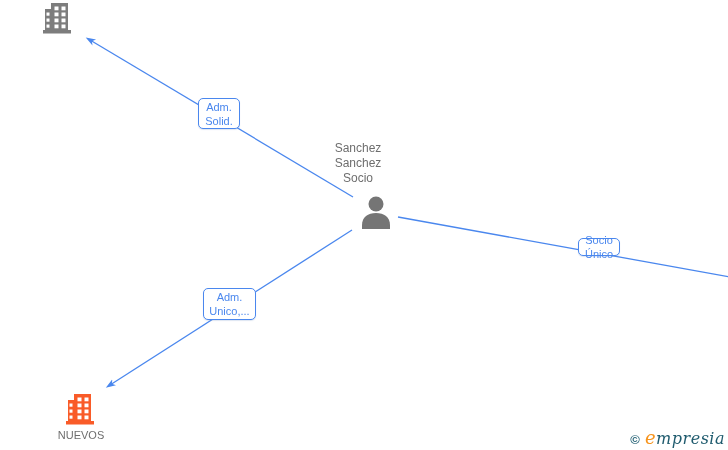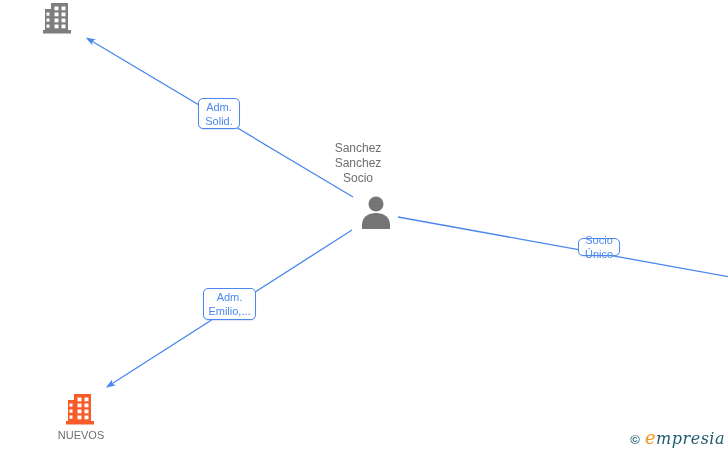--- a/index.html
+++ b/index.html
@@ -118,21 +118,21 @@
       <path d="M1,33 L1,29 C1,21 7,17 15,17 C23,17 29,21 29,29 L29,33 Z" fill="#757575"></path>
     </svg>
   </div>
 
   <div class="edge-label" id="label-adm-solid">
     <span>Adm.</span>
     <span>Solid.</span>
   </div>
   <div class="edge-label" id="label-adm-unico">
     <span>Adm.</span>
-    <span>Emilio,...</span>
+    <span>Unico,...</span>
   </div>
   <div class="edge-label" id="label-socio-unico">
     <span>Socio</span>
     <span>Único</span>
   </div>
 
   <div class="building" id="building-orange">
     <svg width="30" height="32" viewBox="0 0 30 32">
       <g fill="#f95b28">
         <rect x="8" y="1" width="17" height="28"></rect>

